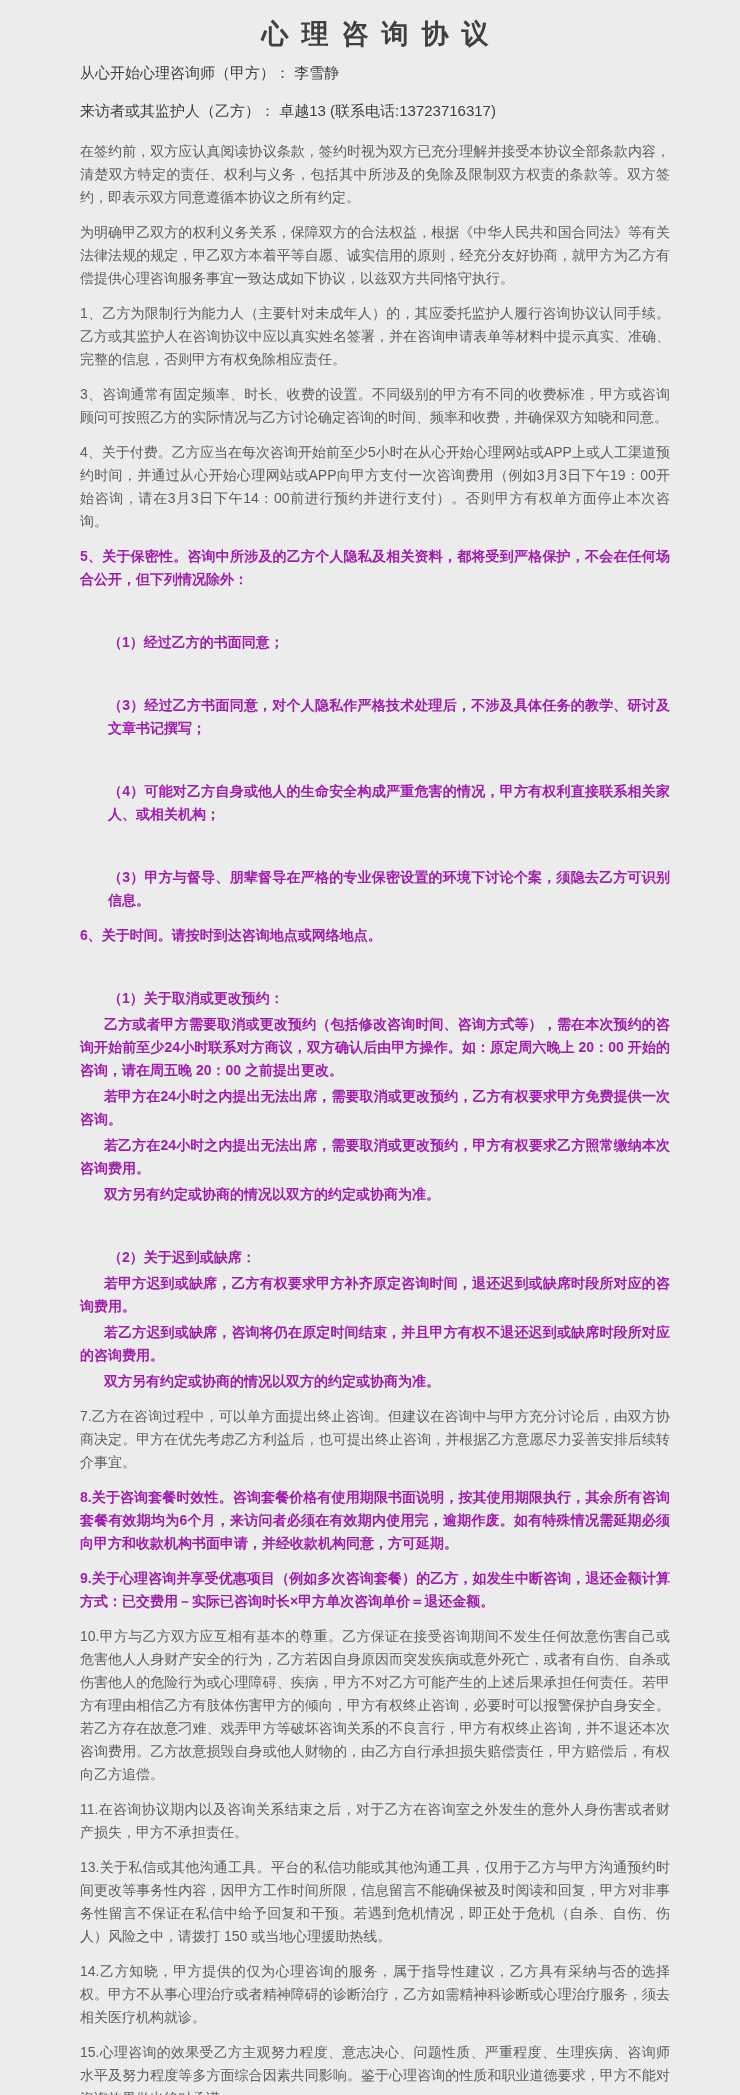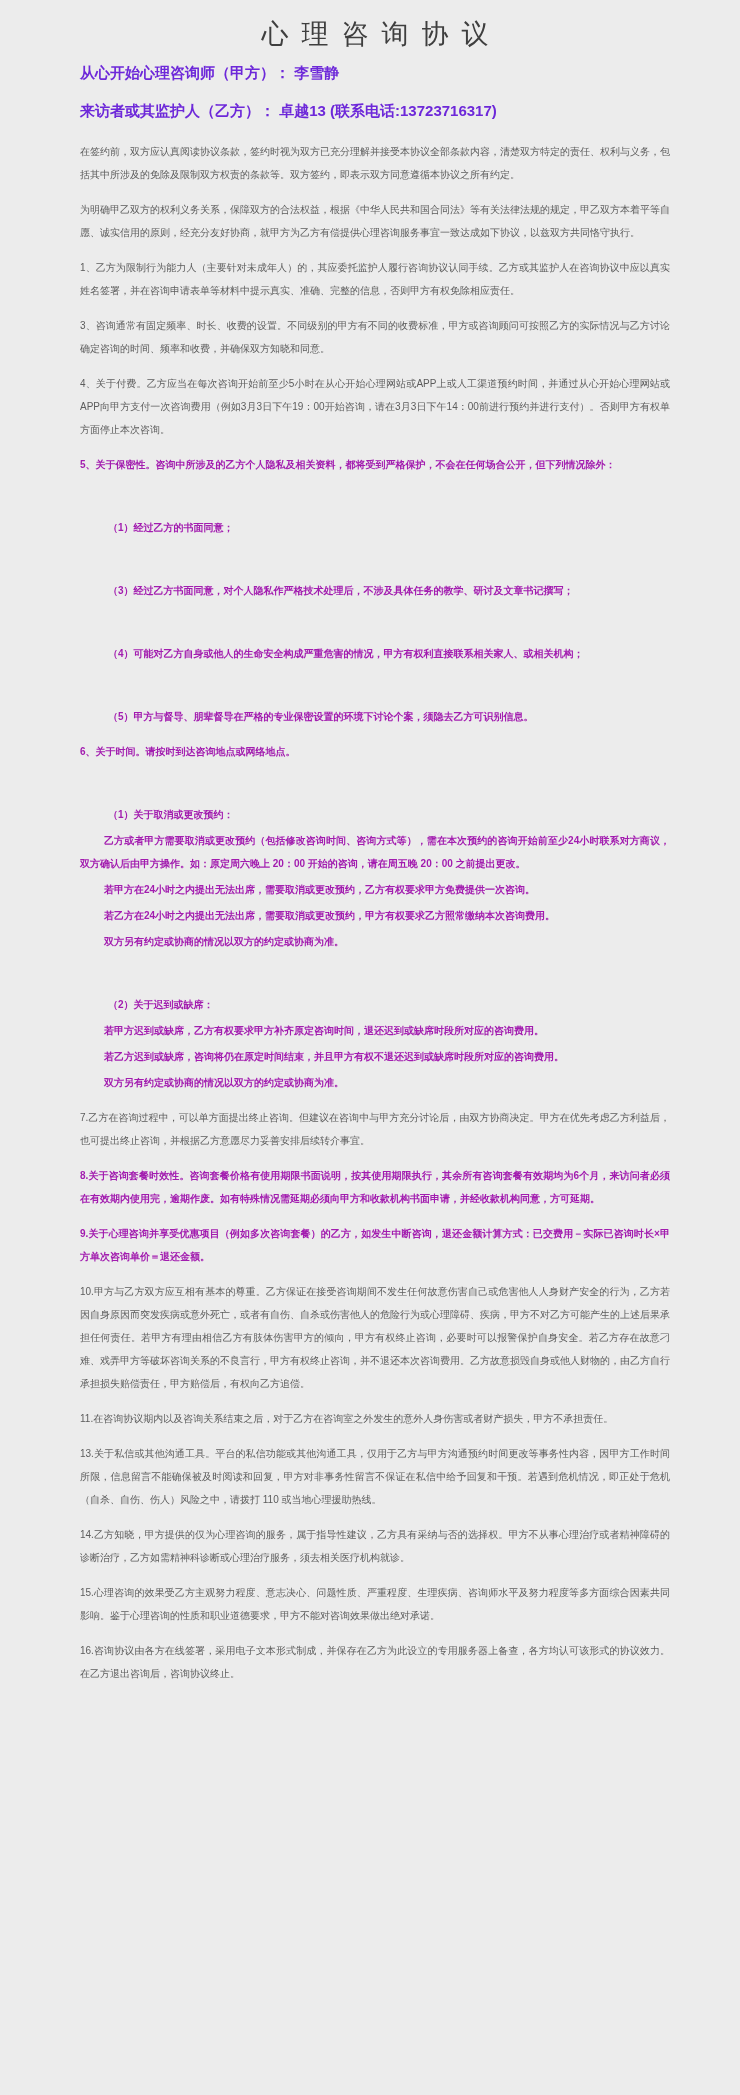--- a/index.html
+++ b/index.html
@@ -7,37 +7,37 @@
     width:740px;height:2095px;overflow:hidden;
     background:#ececec;
     font-family:"Liberation Sans","DejaVu Sans",sans-serif;
     -webkit-font-smoothing:antialiased;
   }
   .page{padding:0 70px 0 80px;}
   h1.title{
     margin:16px 0 0;
     text-align:center;
     font-size:27px;
-    font-weight:400;
+    font-weight:700;
     letter-spacing:13px;
     text-indent:13px;
     color:#3f3f3f;
   }
   p{margin:0;}
   .party{
     margin-top:9px;
     font-size:15px;
-    font-weight:bold;
-    color:#6d28d9;
+    font-weight:normal;
+    color:#404040;
     line-height:23px;
   }
   .party + .party{margin-top:15px;}
   .body{margin-top:18px;}
   .p{
-    font-size:10px;
+    font-size:14px;
     line-height:23px;
     color:#5c5c5c;
     margin-bottom:12px;
     text-align:justify;
   }
   .p.b{font-weight:bold;color:#a21caf;}
   .p.ind{padding-left:28px;margin-top:40px;}
   .p.ti{text-indent:24px;}
   .p.sub{margin-bottom:3px;}
 </style>
@@ -66,21 +66,21 @@
 
       <p class="p b">5、关于保密性。咨询中所涉及的乙方个人隐私及相关资料，都将受到严格保护，不会在任何场合公开，但下列情况除外：</p>
 
       <p class="p b ind sub">（1）经过乙方的书面同意；</p>
 
 
       <p class="p b ind sub">（3）经过乙方书面同意，对个人隐私作严格技术处理后，不涉及具体任务的教学、研讨及文章书记撰写；</p>
 
       <p class="p b ind sub">（4）可能对乙方自身或他人的生命安全构成严重危害的情况，甲方有权利直接联系相关家人、或相关机构；</p>
 
-      <p class="p b ind">（5）甲方与督导、朋辈督导在严格的专业保密设置的环境下讨论个案，须隐去乙方可识别信息。</p>
+      <p class="p b ind">（3）甲方与督导、朋辈督导在严格的专业保密设置的环境下讨论个案，须隐去乙方可识别信息。</p>
 
       <p class="p b sub">6、关于时间。请按时到达咨询地点或网络地点。</p>
 
       <p class="p b ind sub">（1）关于取消或更改预约：</p>
 
       <p class="p b ti sub">乙方或者甲方需要取消或更改预约（包括修改咨询时间、咨询方式等），需在本次预约的咨询开始前至少24小时联系对方商议，双方确认后由甲方操作。如：原定周六晚上 20：00 开始的咨询，请在周五晚 20：00 之前提出更改。</p>
 
       <p class="p b ti sub">若甲方在24小时之内提出无法出席，需要取消或更改预约，乙方有权要求甲方免费提供一次咨询。</p>
 
       <p class="p b ti sub">若乙方在24小时之内提出无法出席，需要取消或更改预约，甲方有权要求乙方照常缴纳本次咨询费用。</p>
@@ -99,21 +99,21 @@
 
       <p class="p b">8.关于咨询套餐时效性。咨询套餐价格有使用期限书面说明，按其使用期限执行，其余所有咨询套餐有效期均为6个月，来访问者必须在有效期内使用完，逾期作废。如有特殊情况需延期必须向甲方和收款机构书面申请，并经收款机构同意，方可延期。</p>
 
       <p class="p b">9.关于心理咨询并享受优惠项目（例如多次咨询套餐）的乙方，如发生中断咨询，退还金额计算方式：已交费用－实际已咨询时长×甲方单次咨询单价＝退还金额。</p>
 
       <p class="p">10.甲方与乙方双方应互相有基本的尊重。乙方保证在接受咨询期间不发生任何故意伤害自己或危害他人人身财产安全的行为，乙方若因自身原因而突发疾病或意外死亡，或者有自伤、自杀或伤害他人的危险行为或心理障碍、疾病，甲方不对乙方可能产生的上述后果承担任何责任。若甲方有理由相信乙方有肢体伤害甲方的倾向，甲方有权终止咨询，必要时可以报警保护自身安全。若乙方存在故意刁难、戏弄甲方等破坏咨询关系的不良言行，甲方有权终止咨询，并不退还本次咨询费用。乙方故意损毁自身或他人财物的，由乙方自行承担损失赔偿责任，甲方赔偿后，有权向乙方追偿。</p>
 
       <p class="p">11.在咨询协议期内以及咨询关系结束之后，对于乙方在咨询室之外发生的意外人身伤害或者财产损失，甲方不承担责任。</p>
 
 
-      <p class="p">13.关于私信或其他沟通工具。平台的私信功能或其他沟通工具，仅用于乙方与甲方沟通预约时间更改等事务性内容，因甲方工作时间所限，信息留言不能确保被及时阅读和回复，甲方对非事务性留言不保证在私信中给予回复和干预。若遇到危机情况，即正处于危机（自杀、自伤、伤人）风险之中，请拨打 110 或当地心理援助热线。</p>
+      <p class="p">13.关于私信或其他沟通工具。平台的私信功能或其他沟通工具，仅用于乙方与甲方沟通预约时间更改等事务性内容，因甲方工作时间所限，信息留言不能确保被及时阅读和回复，甲方对非事务性留言不保证在私信中给予回复和干预。若遇到危机情况，即正处于危机（自杀、自伤、伤人）风险之中，请拨打 150 或当地心理援助热线。</p>
 
       <p class="p">14.乙方知晓，甲方提供的仅为心理咨询的服务，属于指导性建议，乙方具有采纳与否的选择权。甲方不从事心理治疗或者精神障碍的诊断治疗，乙方如需精神科诊断或心理治疗服务，须去相关医疗机构就诊。</p>
 
       <p class="p">15.心理咨询的效果受乙方主观努力程度、意志决心、问题性质、严重程度、生理疾病、咨询师水平及努力程度等多方面综合因素共同影响。鉴于心理咨询的性质和职业道德要求，甲方不能对咨询效果做出绝对承诺。</p>
 
       <p class="p">16.咨询协议由各方在线签署，采用电子文本形式制成，并保存在乙方为此设立的专用服务器上备查，各方均认可该形式的协议效力。在乙方退出咨询后，咨询协议终止。</p>
 
     </div>
 
 </div>

